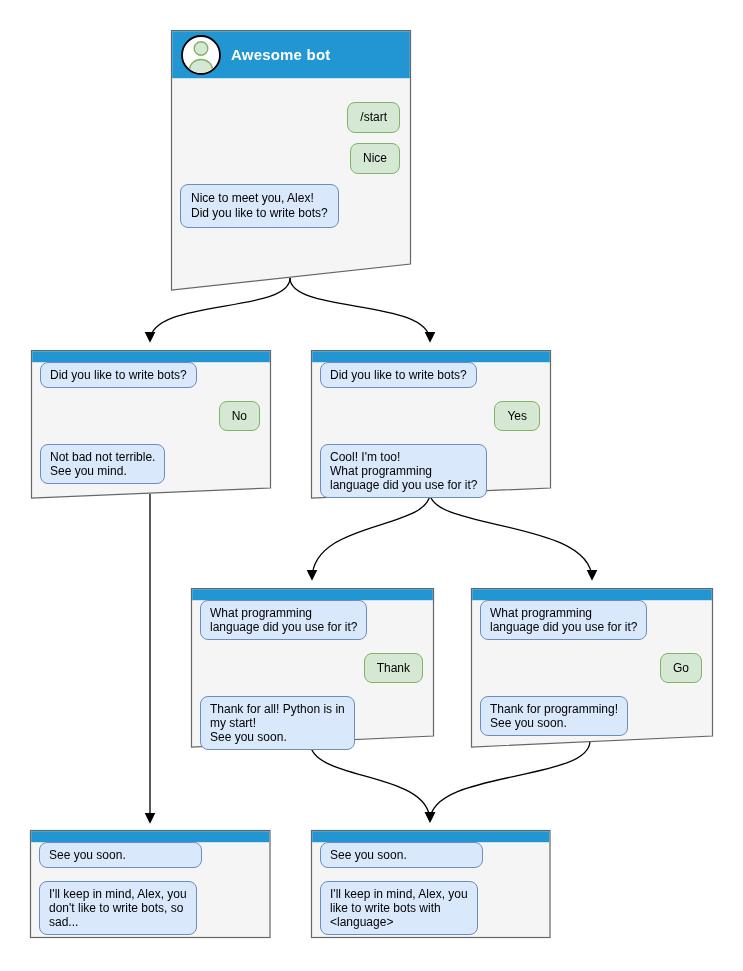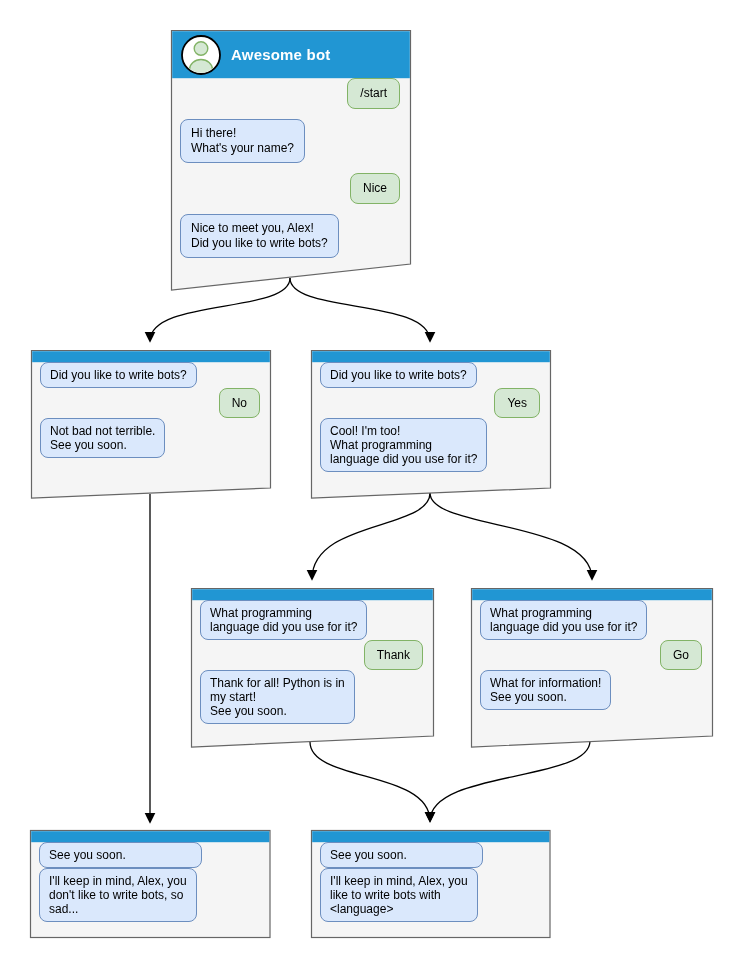--- a/index.html
+++ b/index.html
@@ -12,26 +12,26 @@
              color:#fff;font-size:15px;font-weight:bold;letter-spacing:.2px;}
 
   .win-content{position:absolute;z-index:1;display:flex;flex-direction:column;
                align-items:flex-start;}
   .bubble{box-sizing:border-box;border-radius:8px;padding:5px 9px;
           font-size:12px;line-height:14px;white-space:pre-line;
           width:-moz-fit-content;width:fit-content;max-width:210px;}
   .bot{background:#dae8fc;border:1px solid #6c8ebf;align-self:flex-start;margin-left:8px;}
   .user{background:#d5e8d4;border:1px solid #82b366;align-self:flex-end;margin-right:10px;
         text-align:center;min-width:34px;padding:7px 12px;}
-  .win-content > .bubble + .bubble{margin-top:0;}
+  .win-content > .bubble + .bubble{margin-top:13px;}
 
   
   .winA .bubble{line-height:15px;}
   .winA .bot{padding:6px 10px;}
-  .winA .bubble:first-child{margin-top:0;}
+  .winA .bubble:first-child{margin-top:24px;}
   .winA > .bubble + .bubble{margin-top:10px;}
 
   .wfix{width:163px;}
 
   .winA{left:172px;top:78px;width:238px;}
   .winB{left:32px; top:362px;width:238px;}
   .winC{left:312px;top:362px;width:238px;}
   .winD{left:192px;top:600px;width:241px;}
   .winE{left:472px;top:600px;width:240px;}
   .winF{left:31px; top:842px;width:238px;}
@@ -88,32 +88,30 @@
         <circle cx="201" cy="48.5" r="6.8"></circle>
         <path d="M189.5,74 v-4.5 a11.5,10 0 0 1 23,0 V74 z"></path>
       </g>
     </g>
   </svg>
 
   <div class="win-title">Awesome bot</div>
 
   <div class="win-content winA">
     <div class="bubble user">/start</div>
-    <div class="bubble bot">Hi there!
-What's your name?</div>
     <div class="bubble user">Nice</div>
     <div class="bubble bot">Nice to meet you, Alex!
 Did you like to write bots?</div>
   </div>
 
   <div class="win-content winB">
     <div class="bubble bot">Did you like to write bots?</div>
     <div class="bubble user">No</div>
     <div class="bubble bot">Not bad not terrible.
-See you soon.</div>
+See you mind.</div>
   </div>
 
   <div class="win-content winC">
     <div class="bubble bot">Did you like to write bots?</div>
     <div class="bubble user">Yes</div>
     <div class="bubble bot">Cool! I'm too!
 What programming
 language did you use for it?</div>
   </div>
 
@@ -123,21 +121,21 @@
     <div class="bubble user">Thank</div>
     <div class="bubble bot">Thank for all! Python is in
 my start!
 See you soon.</div>
   </div>
 
   <div class="win-content winE">
     <div class="bubble bot">What programming
 language did you use for it?</div>
     <div class="bubble user">Go</div>
-    <div class="bubble bot">What for information!
+    <div class="bubble bot">Thank for programming!
 See you soon.</div>
   </div>
 
   <div class="win-content winF">
     <div class="bubble bot wfix">See you soon.</div>
     <div class="bubble bot">I'll keep in mind, Alex, you
 don't like to write bots, so
 sad...</div>
   </div>
 

